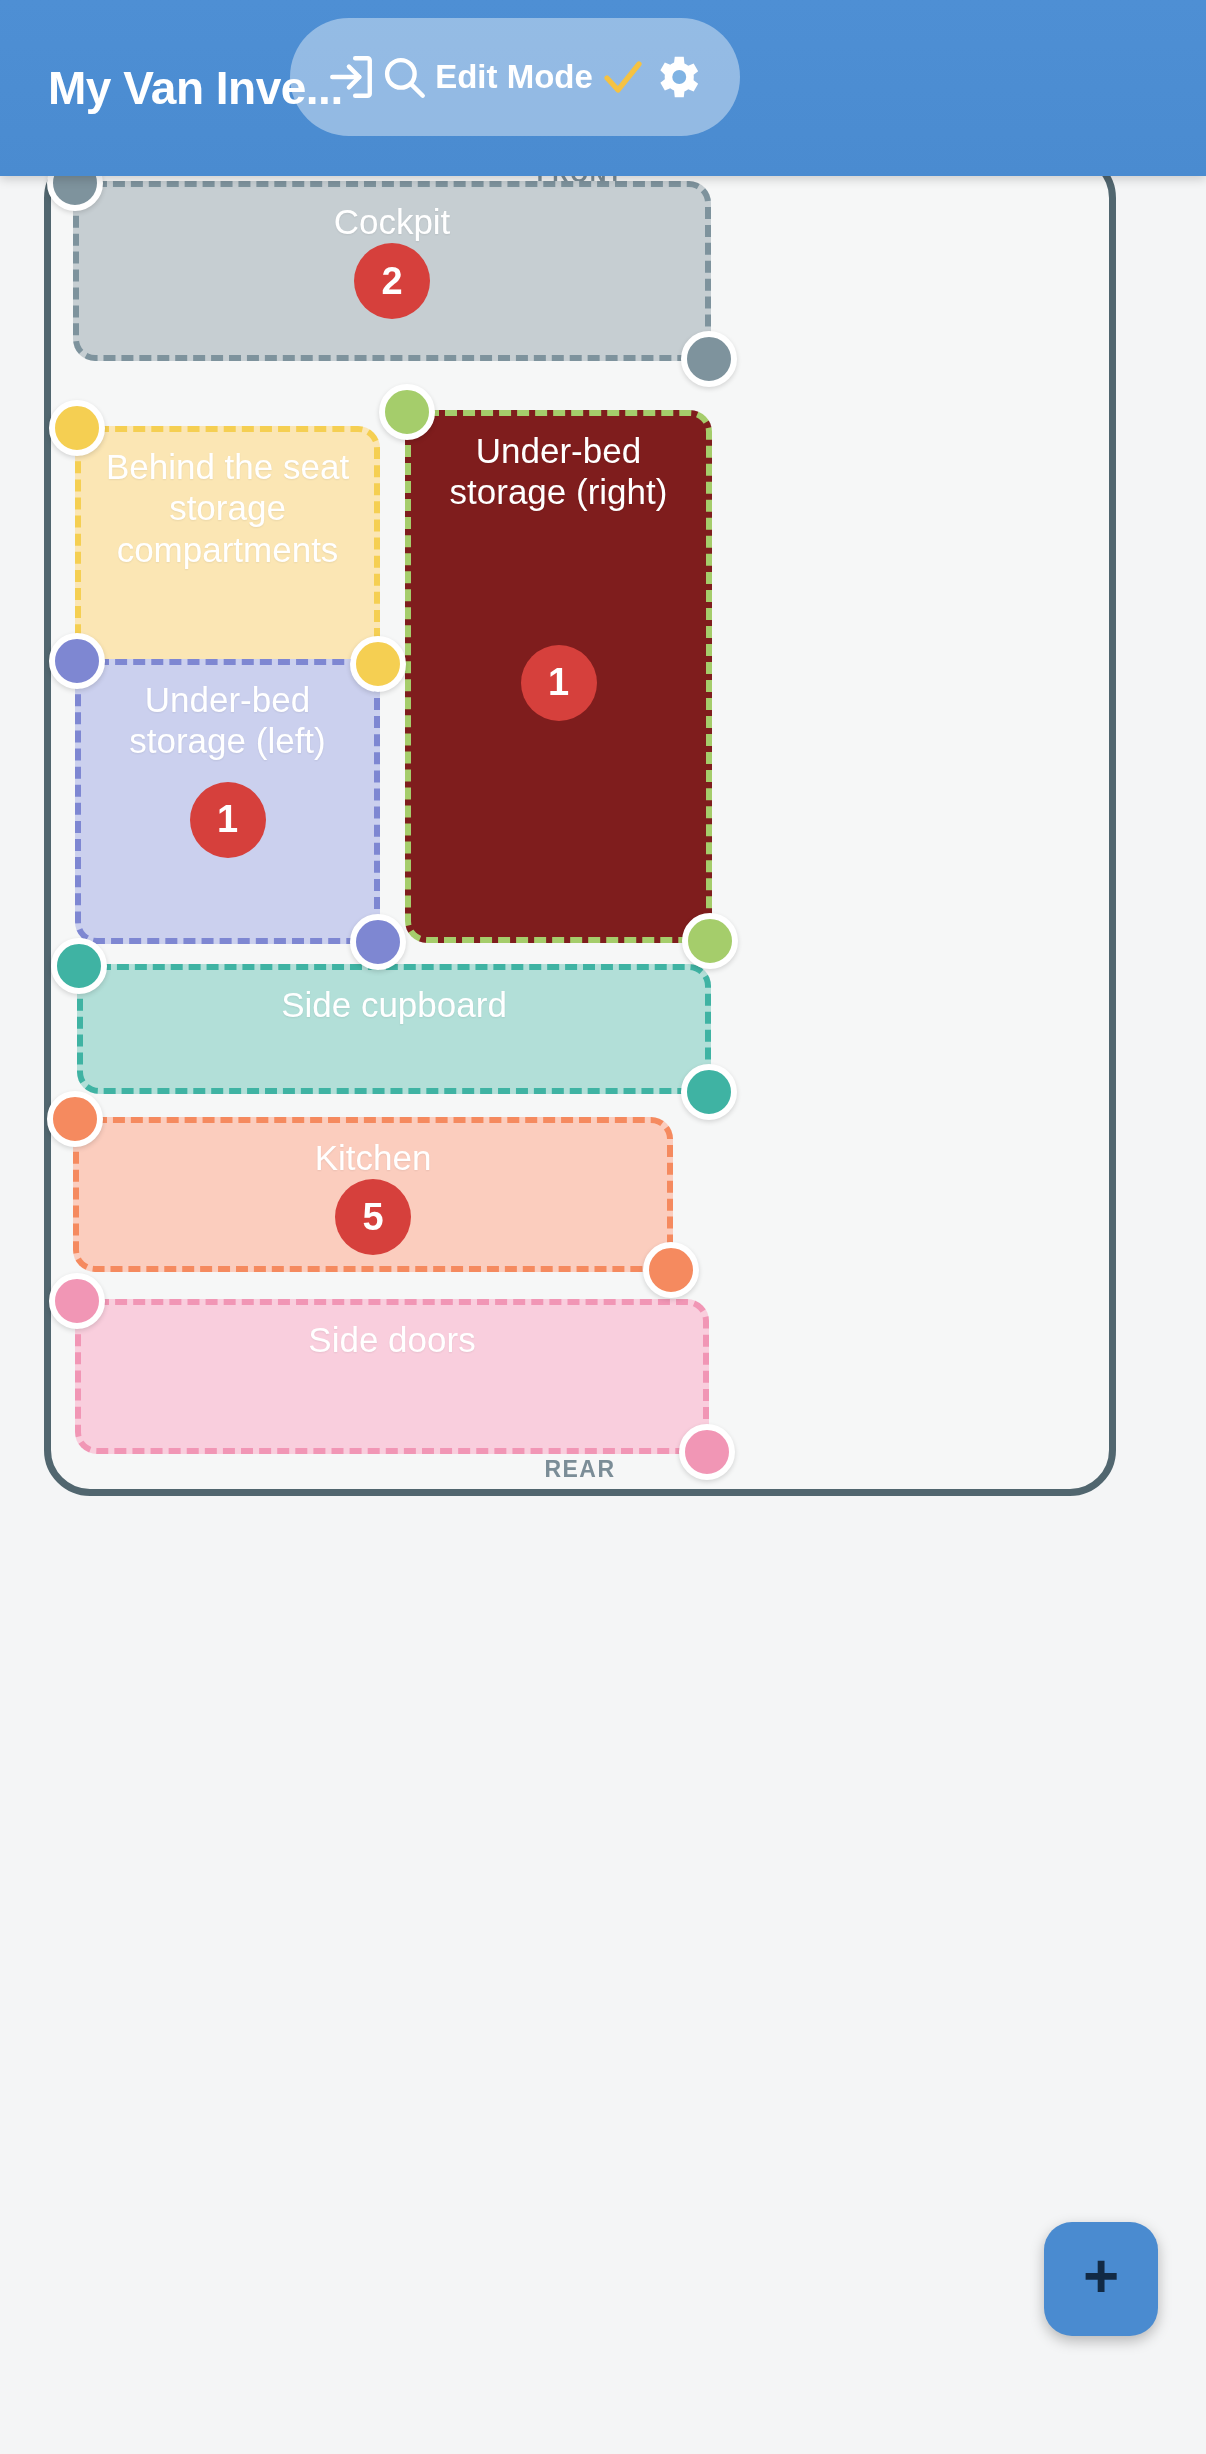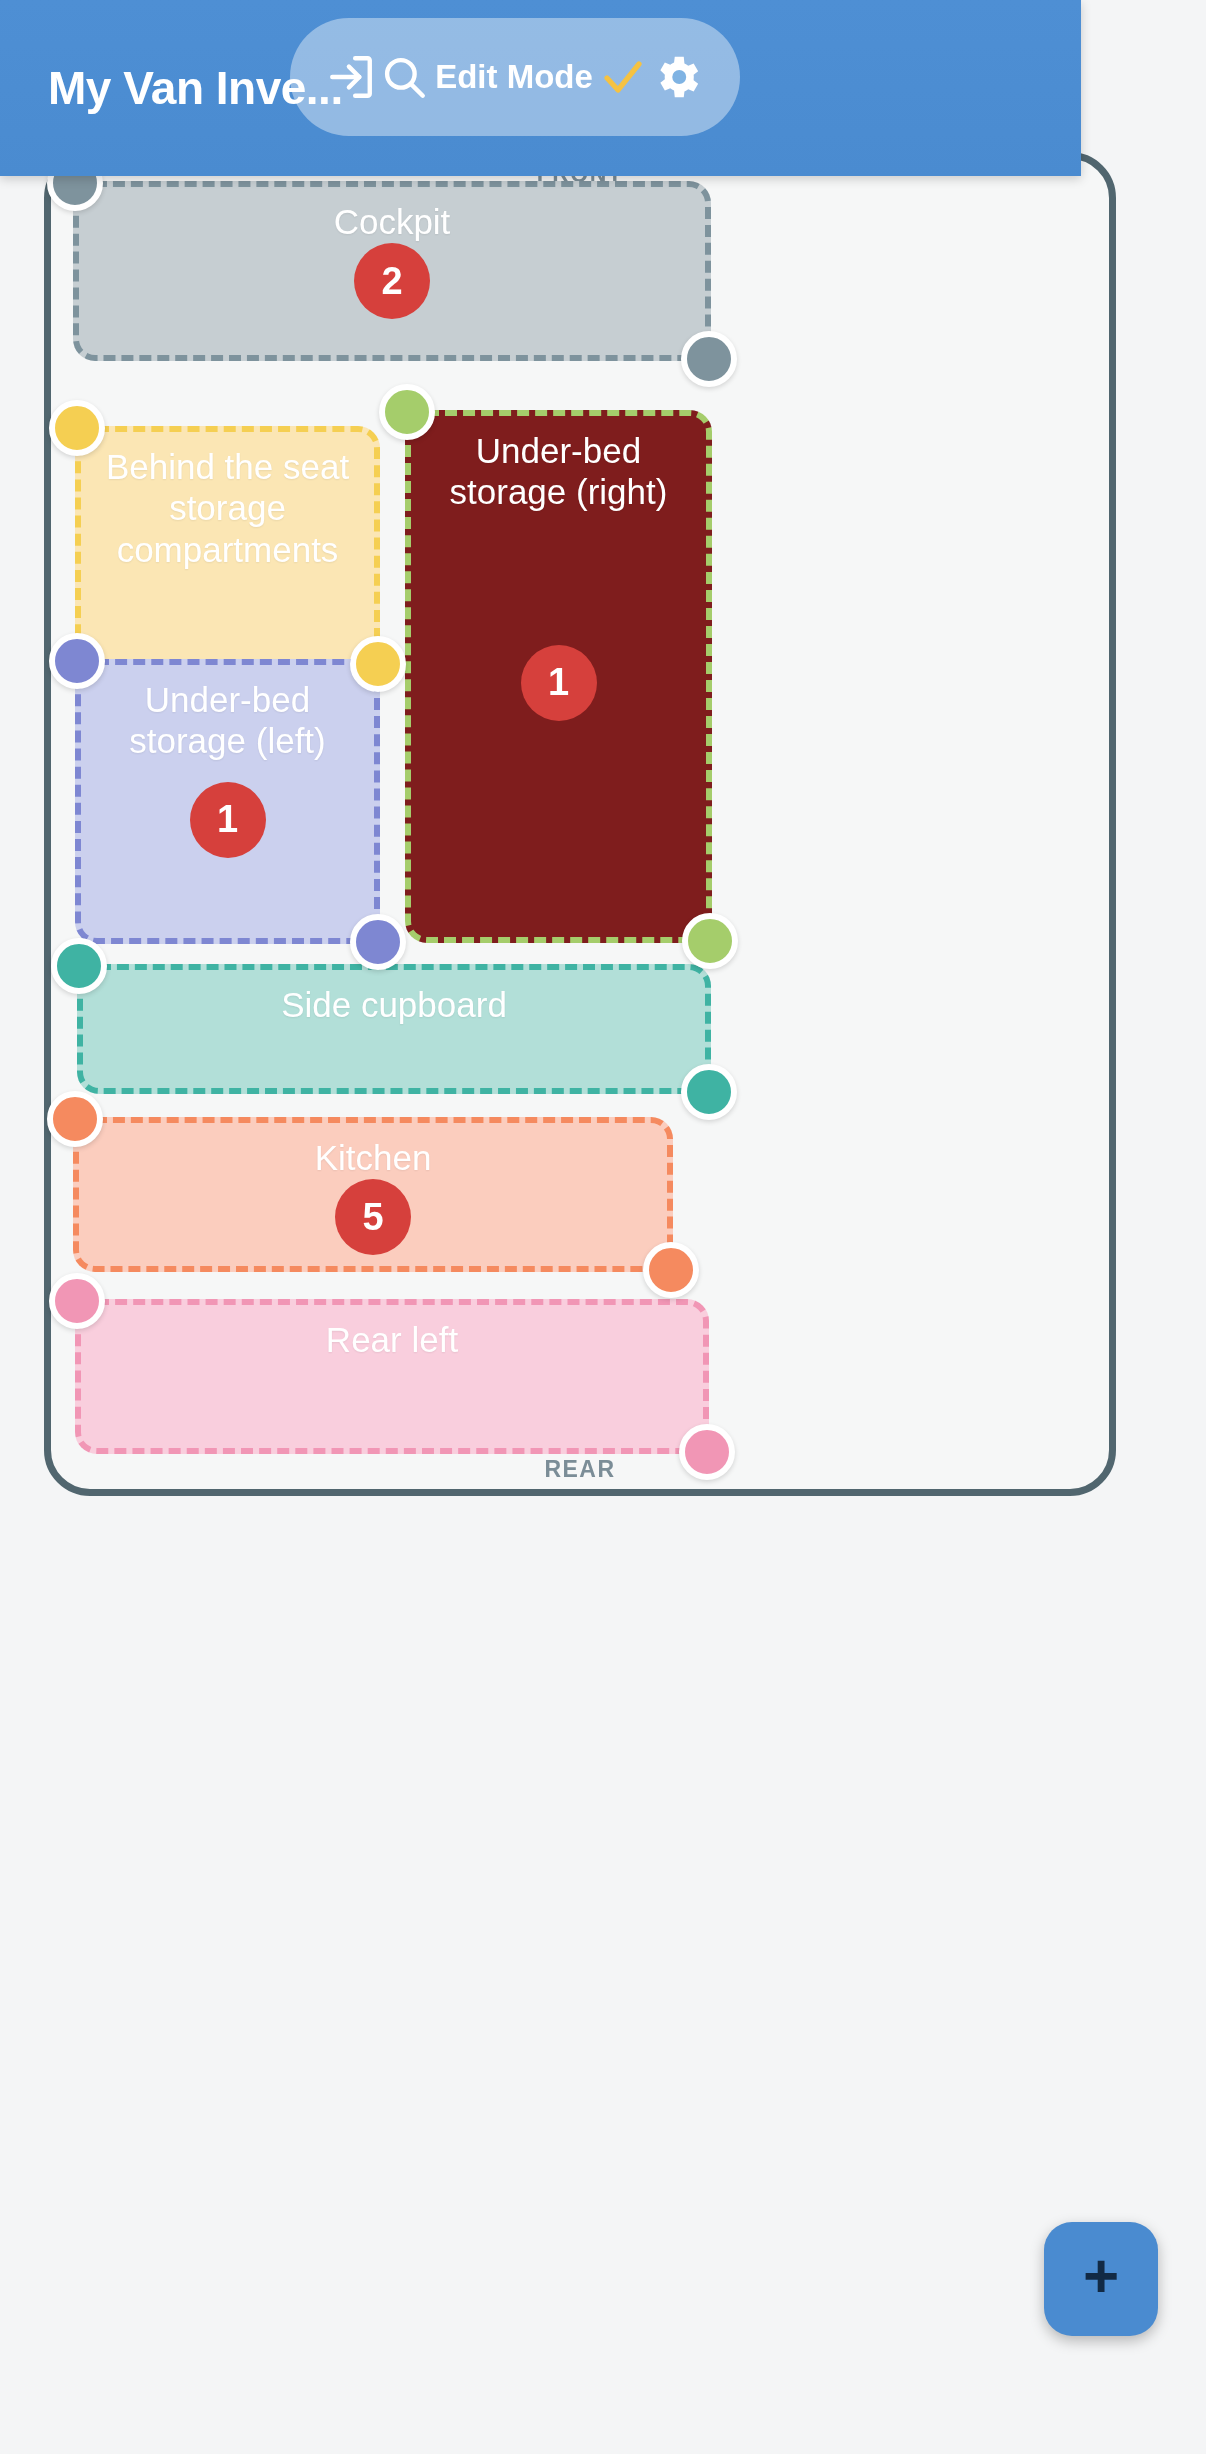--- a/index.html
+++ b/index.html
@@ -9,21 +9,21 @@
     height: 2454px;
     background: #f4f5f6;
     font-family: "Liberation Sans", sans-serif;
     overflow: hidden;
   }
 
   
   .appbar {
     position: absolute;
     top: 0; left: 0;
-    width: 1081px;
+    width: 1206px;
     height: 176px;
     background: linear-gradient(180deg, #4e8fd4 0%, #4a8bd0 100%);
     display: flex;
     align-items: center;
     box-shadow: 0 3px 10px rgba(0,0,0,0.18);
     z-index: 40;
   }
 
   .app-title {
     color: #ffffff;
@@ -254,21 +254,21 @@
           <div class="handle tl" style="background: rgb(63, 179, 163);"></div>
           <div class="handle br" style="background: rgb(63, 179, 163);"></div>
         </div>
         <div class="zone" style="left: 22px; top: 958px; width: 600px; height: 155px; background: rgb(251, 205, 190); border-color: rgb(245, 138, 95);">
           <div class="zone-label">Kitchen</div>
           <div class="badge" style="top: 56px;">5</div>
           <div class="handle tl" style="background: rgb(245, 138, 95);"></div>
           <div class="handle br" style="background: rgb(245, 138, 95);"></div>
         </div>
         <div class="zone" style="left: 24px; top: 1140px; width: 634px; height: 155px; background: rgb(249, 206, 221); border-color: rgb(241, 150, 181);">
-          <div class="zone-label">Rear left</div>
+          <div class="zone-label">Side doors</div>
           <div class="handle tl" style="background: rgb(241, 150, 181);"></div>
           <div class="handle br" style="background: rgb(241, 150, 181);"></div>
         </div>
       </div>
   </div>
 
   <button class="fab">
     <span class="fab-plus">+</span>
   </button>
 </div>

